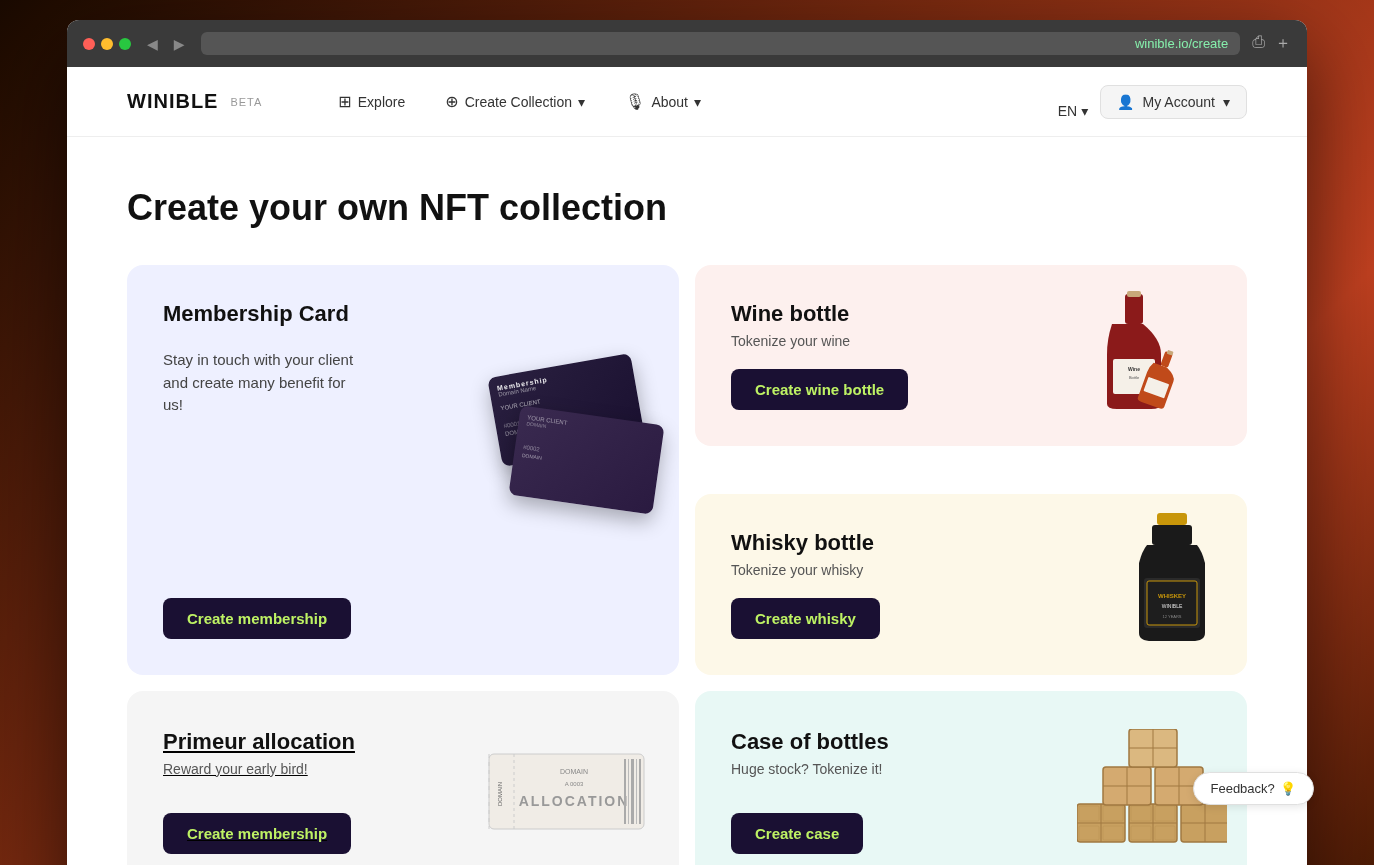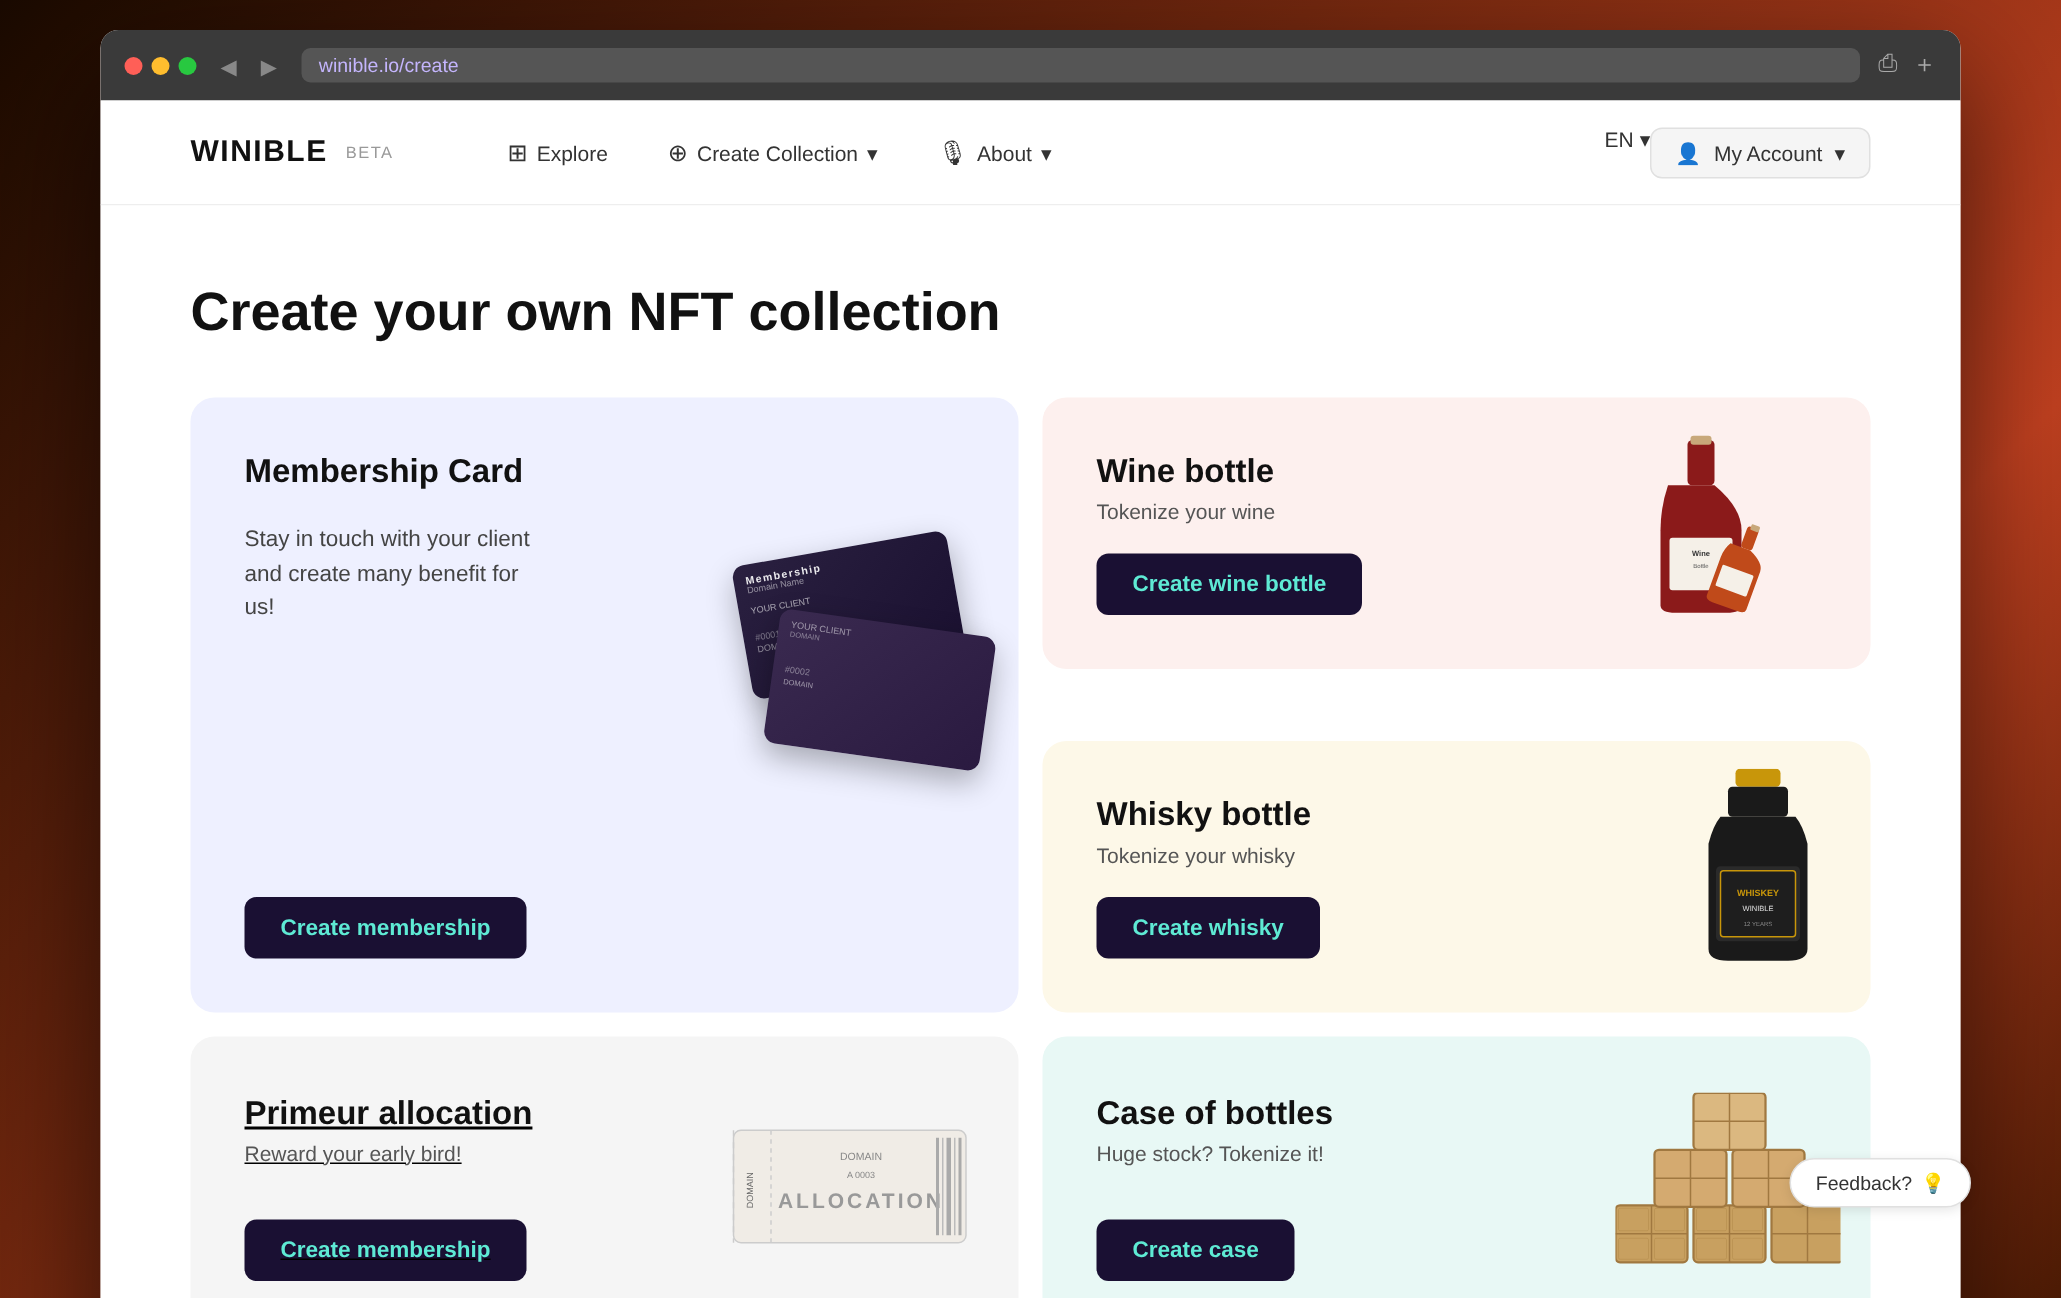--- a/index.html
+++ b/index.html
@@ -59,22 +59,22 @@
       display: flex;
       align-items: center;
       background: #555;
       border-radius: 6px;
       padding: 4px 12px;
       gap: 8px;
     }
 
     .address-bar-url {
       flex: 1;
-      text-align: left;
-      color: #c4b5fd;
+      text-align: right;
+      color: #86efac;
       font-size: 13px;
     }
 
     .browser-actions {
       display: flex;
       gap: 10px;
       color: #aaa;
       font-size: 16px;
     }
 
@@ -125,21 +125,22 @@
       border-radius: 6px;
       white-space: nowrap;
     }
 
     .nav-link-icon {
       font-size: 16px;
     }
 
     .nav-right {
       display: flex;
-      align-items: flex-start;
+      align-items: flex-end;
+      gap: 12px;
     }
 
     .lang-btn {
       font-size: 14px;
       color: #333;
       cursor: pointer;
       display: flex;
       align-items: center;
       gap: 4px;
     }
@@ -232,21 +233,21 @@
       font-size: 15px;
       color: #444;
       line-height: 1.5;
       margin-bottom: 24px;
       max-width: 200px;
     }
 
     .card-btn {
       display: inline-block;
       background: #1a1033;
-      color: #5eead4;
+      color: #bef264;
       border: none;
       border-radius: 8px;
       padding: 12px 24px;
       font-size: 15px;
       font-weight: 600;
       cursor: pointer;
       white-space: nowrap;
       align-self: flex-start;
     }
 

